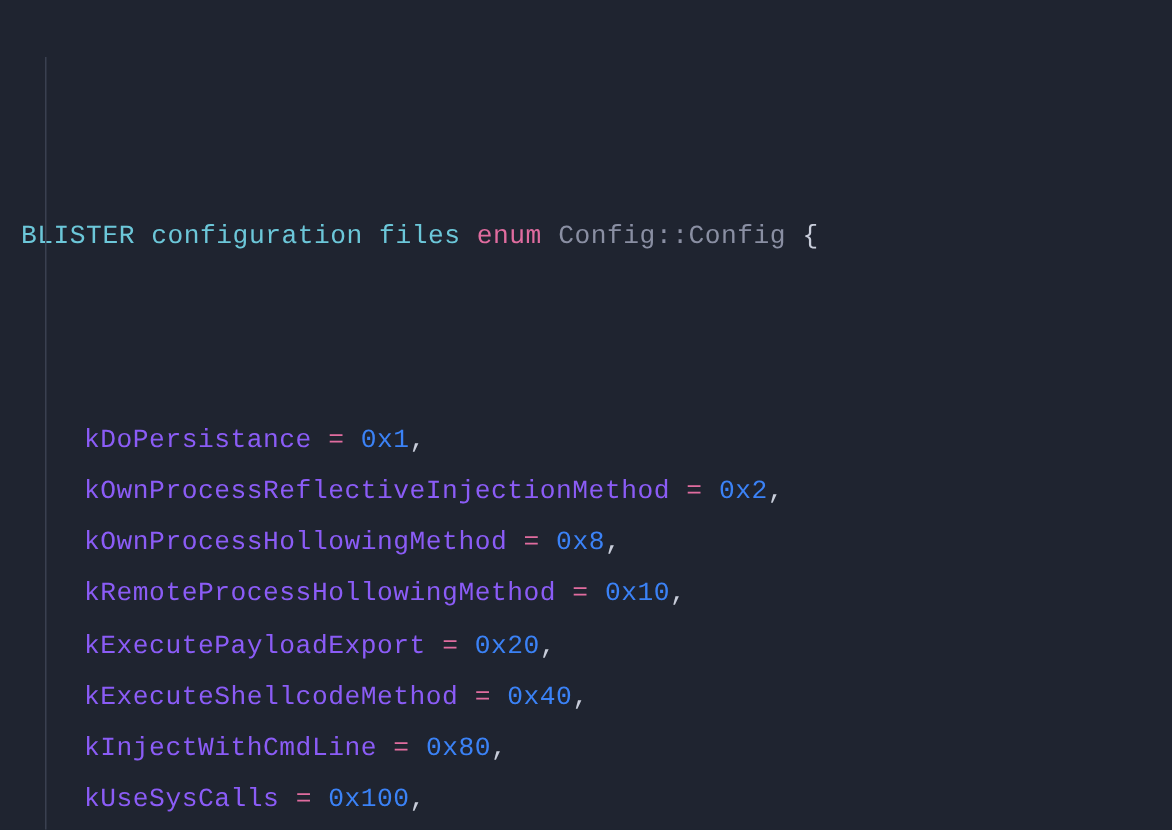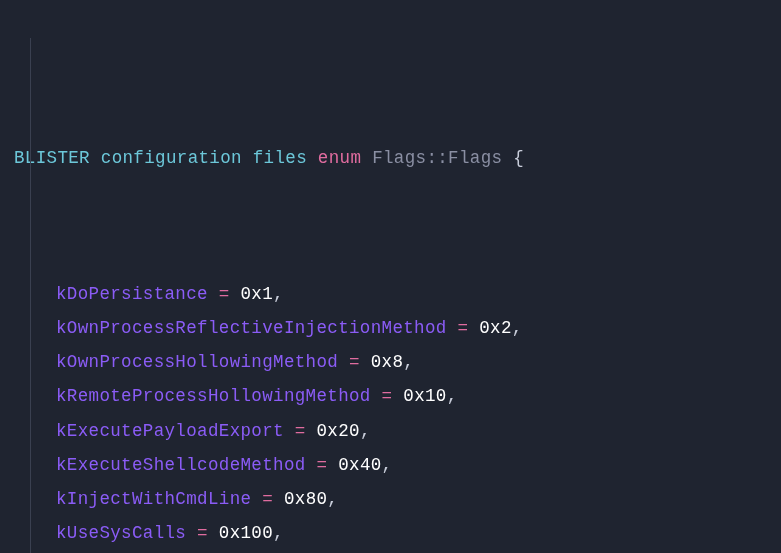--- a/index.html
+++ b/index.html
@@ -27,27 +27,27 @@
     background: #3a4050;
   }
   .line { display: block; }
   .indent { padding-left: 42px; display: inline-block; }
   .t-title   { color: #6cc7d9; }   
   .t-keyword { color: #e06c9f; font-family: Liberation Mono, monospace; }   
   .t-type    { color: #8a8fa3; }   
   .t-brace   { color: #c8cdda; }
   .t-ident   { color: #8b5cf6; }   
   .t-assign  { color: #e06c9f; }   
-  .t-num     { color: #ffffff; }   
+  .t-num     { color: #3b82f6; }   
   .t-punct   { color: #c8cdda; }   
 </style>
 </head>
 <body>
 
 <div class="code-block">
   <div class="gutter"></div>
 
-  <span class="line"><span class="t-title">BLISTER configuration files</span> <span class="t-keyword">enum</span> <span class="t-type">Flags::Flags</span> <span class="t-brace">{</span></span>
+  <span class="line"><span class="t-title">BLISTER configuration files</span> <span class="t-keyword">enum</span> <span class="t-type">Config::Config</span> <span class="t-brace">{</span></span>
 
   <div id="entries"><span class="line"><span class="indent"><span class="t-ident">kDoPersistance</span> <span class="t-assign">=</span> <span class="t-num">0x1</span><span class="t-punct">,</span></span></span><span class="line"><span class="indent"><span class="t-ident">kOwnProcessReflectiveInjectionMethod</span> <span class="t-assign">=</span> <span class="t-num">0x2</span><span class="t-punct">,</span></span></span><span class="line"><span class="indent"><span class="t-ident">kOwnProcessHollowingMethod</span> <span class="t-assign">=</span> <span class="t-num">0x8</span><span class="t-punct">,</span></span></span><span class="line"><span class="indent"><span class="t-ident">kRemoteProcessHollowingMethod</span> <span class="t-assign">=</span> <span class="t-num">0x10</span><span class="t-punct">,</span></span></span><span class="line"><span class="indent"><span class="t-ident">kExecutePayloadExport</span> <span class="t-assign">=</span> <span class="t-num">0x20</span><span class="t-punct">,</span></span></span><span class="line"><span class="indent"><span class="t-ident">kExecuteShellcodeMethod</span> <span class="t-assign">=</span> <span class="t-num">0x40</span><span class="t-punct">,</span></span></span><span class="line"><span class="indent"><span class="t-ident">kInjectWithCmdLine</span> <span class="t-assign">=</span> <span class="t-num">0x80</span><span class="t-punct">,</span></span></span><span class="line"><span class="indent"><span class="t-ident">kUseSysCalls</span> <span class="t-assign">=</span> <span class="t-num">0x100</span><span class="t-punct">,</span></span></span><span class="line"><span class="indent">  </span></span></div>
 
   
 </div>
 
 </body></html>

